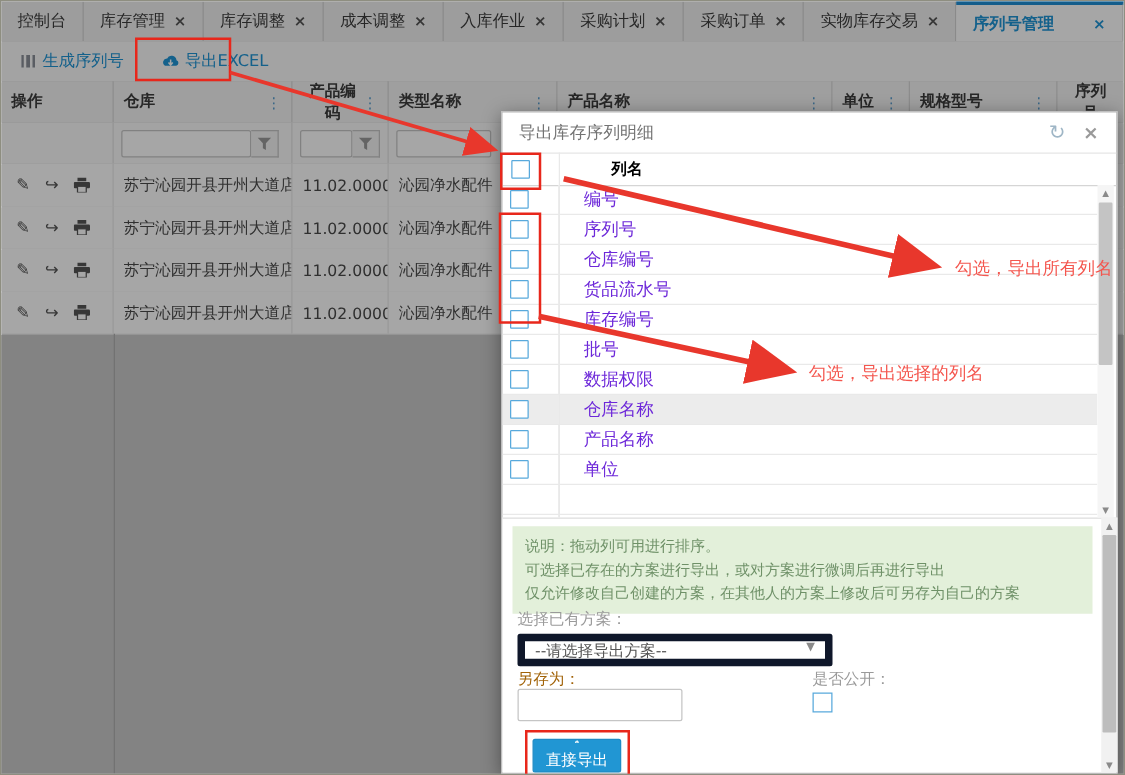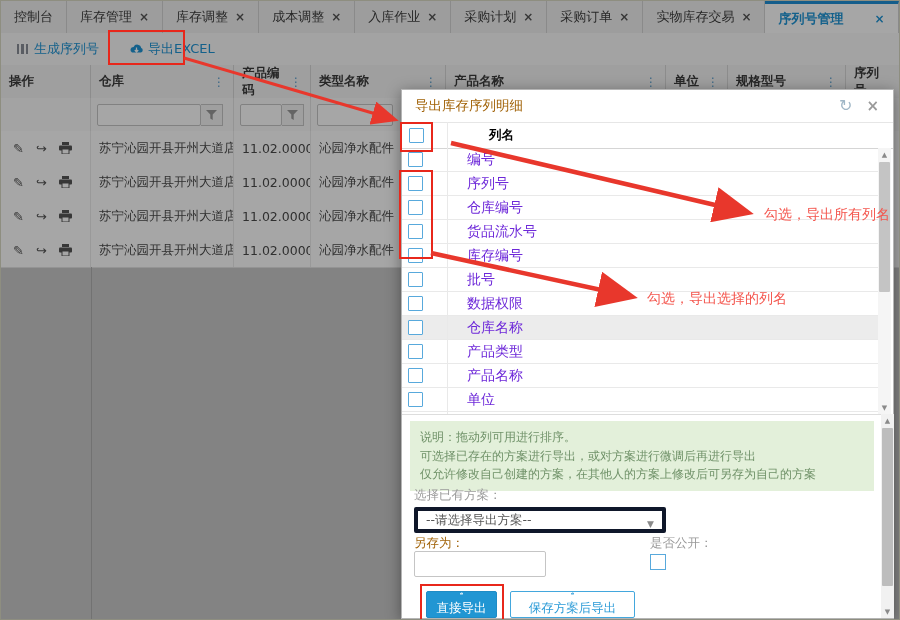--- a/index.html
+++ b/index.html
@@ -12,21 +12,21 @@
        padding:0 13px;border-right:1px solid #d4d4d4;font-size:13px;color:#3d3d3d;white-space:nowrap;}
   .tab.active{background:#fff;color:#2095d6;border-top:3px solid #1f8fd6;font-weight:bold;gap:24px;}
   .tab-close{margin-left:7px;font-size:12px;color:#555;font-weight:bold;line-height:1;}
   .tab.active .tab-close{color:#2095d6;}
   
   .toolbar{position:absolute;top:32px;left:0;right:0;height:32px;background:#fafafa;
            border-bottom:1px solid #cfcfcf;display:flex;align-items:center;padding-left:16px;gap:30px;z-index:1;}
   .tool-link{display:flex;align-items:center;gap:4px;font-size:13px;color:#2095d6;cursor:pointer;}
   
   .grid-header{position:absolute;top:64px;left:0;right:0;height:33px;background:#f5f5f5;
-               border-bottom:1px solid #c9c9c9;display:flex;z-index:1;}
+               border-bottom:1px solid #c9c9c9;display:flex;z-index:1;text-align:center;}
   .gh-cell{box-sizing:border-box;display:flex;align-items:center;justify-content:space-between;
            padding:0 8px;border-right:1px solid #d8d8d8;font-size:12.5px;font-weight:bold;color:#3c3c3c;}
   .sort-dots{color:#5b9fd0;font-size:12px;font-weight:normal;}
   .filter-row{position:absolute;top:97px;left:0;right:0;height:33px;background:#fbfbfb;
               border-bottom:1px solid #c9c9c9;display:flex;z-index:1;}
   .fr-cell{box-sizing:border-box;display:flex;align-items:center;gap:0;padding:0 6px;border-right:1px solid #e3e3e3;}
   .f-input{box-sizing:border-box;height:22px;border:1px solid #c6c6c6;border-radius:2px;background:#fff;padding:0 4px;font-size:12px;}
   .f-btn{box-sizing:border-box;height:22px;width:22px;border:1px solid #c6c6c6;border-left:none;background:#f4f4f4;
          display:flex;align-items:center;justify-content:center;}
   .grid-row{position:absolute;left:0;right:0;height:34px;background:#fff;border-bottom:1px solid #e3e3e3;display:flex;z-index:1;}
@@ -37,21 +37,21 @@
   .c0{width:90px;} .c1{width:143px;} .c2{width:77px;} .c3{width:135px;} .c4{width:220px;}
   .c5{width:62px;} .c6{width:118px;} .c7{flex:1;border-right:none;}
   .col-divider{position:absolute;left:90px;top:266px;bottom:0;width:1px;background:#b0b0b0;z-index:1;}
   
   .overlay{position:absolute;left:0;top:0;right:0;bottom:0;background:rgba(0,0,0,0.35);z-index:10;}
   
   .modal{position:absolute;left:400px;top:88px;width:493px;height:530px;background:#fff;z-index:20;
          border:1px solid #b5b5b5;box-sizing:border-box;box-shadow:0 3px 14px rgba(0,0,0,.4);}
   .m-titlebar{position:absolute;top:0;left:0;right:0;height:32px;border-bottom:1px solid #e6e6e6;
               display:flex;align-items:center;}
-  .m-title{font-size:13.5px;color:#a16207;padding-left:13px;}
+  .m-title{font-size:13.5px;color:#737373;padding-left:13px;}
   .m-ticons{margin-left:auto;display:flex;gap:14px;padding-right:14px;align-items:center;}
   .m-refresh{color:#9fb6c6;font-size:16px;line-height:1;cursor:pointer;}
   .m-close{color:#9a9a9a;font-size:15px;font-weight:bold;line-height:1;cursor:pointer;}
   .m-colhead{position:absolute;top:32px;left:0;right:0;height:26px;border-bottom:1px solid #d5d5d5;
              display:flex;align-items:center;}
   .m-colhead .colname{font-size:12.5px;font-weight:bold;color:#000000;padding-left:65px;}
   .m-list{position:absolute;top:58px;left:0;width:476px;height:266px;overflow:hidden;}
   .m-row{box-sizing:border-box;height:24px;border-bottom:1px solid #e9e9e9;display:flex;align-items:center;}
   .m-row.hl{background:#ececec;}
   .cb{box-sizing:border-box;width:15px;height:15px;border:1px solid #58a9dc;background:#fff;border-radius:1px;
@@ -61,22 +61,22 @@
   .m-row-label{font-size:14px;color:#6d28d9;padding-left:44px;}
   .scrollbar{position:absolute;background:#f5f5f5;width:13px;z-index:2;}
   .sb-arrow{position:absolute;left:0;width:13px;height:13px;color:#8a8a8a;font-size:7px;
             display:flex;align-items:center;justify-content:center;}
   .sb-thumb{position:absolute;left:1px;width:11px;background:#c4c4c4;border-radius:1px;}
   .m-lower{position:absolute;top:324px;left:0;right:0;bottom:0;border-top:1px solid #ddd;background:#fff;}
   .note-box{position:absolute;left:8px;top:6px;width:464px;box-sizing:border-box;background:#e3f0da;
             padding:7px 10px;font-size:12px;color:#6f9168;line-height:1.55;}
   .form-label{position:absolute;font-size:12.5px;color:#9a9a9a;}
   .form-label.req{color:#a16207;}
-  .m-select{position:absolute;left:12px;top:92px;width:252px;height:26px;box-sizing:border-box;border:4px solid #0f172a;
-            border-radius:2px;background:#fff;display:flex;align-items:flex-end;padding:0 8px;font-size:12.5px;color:#555;cursor:pointer;}
+  .m-select{position:absolute;left:12px;top:92px;width:252px;height:26px;box-sizing:border-box;border:6px solid #0f172a;
+            border-radius:2px;background:#fff;display:flex;align-items:flex-start;padding:0 8px;font-size:12.5px;color:#555;cursor:pointer;}
   .m-select .ddarrow{margin-left:auto;color:#8a8a8a;font-size:9px;}
   .m-input{position:absolute;left:12px;top:136px;width:132px;height:26px;box-sizing:border-box;border:1px solid #c5c5c5;
            border-radius:2px;background:#fff;font-size:12.5px;padding:0 6px;}
   .pub-cb{position:absolute;left:248px;top:139px;width:16px;height:16px;box-sizing:border-box;
           border:1px solid #58a9dc;background:#fff;cursor:pointer;}
   .m-btn{position:absolute;top:176px;height:27px;box-sizing:border-box;border-radius:2px;display:flex;
          align-items:center;justify-content:center;gap:5px;font-size:12.5px;cursor:pointer;flex-direction:column;}
   .m-btn.primary{left:24px;width:71px;background:#2196d3;color:#fff;border:1px solid #1f8cc5;}
   .m-btn.secondary{left:108px;width:125px;background:#fff;color:#2b9bd7;border:1px solid #43a7dd;}
   
@@ -328,25 +328,20 @@
         </div>
       <div class="m-row">
           <span class="vline"></span>
         <span class="cb"></span>
         <span class="m-row-label">数据权限</span>
         </div>
       <div class="m-row hl">
           <span class="vline"></span>
         <span class="cb"></span>
         <span class="m-row-label">仓库名称</span>
-        </div>
-      <div class="m-row">
-          <span class="vline"></span>
-        <span class="cb"></span>
-        <span class="m-row-label">产品类型</span>
         </div>
       <div class="m-row">
           <span class="vline"></span>
         <span class="cb"></span>
         <span class="m-row-label">产品名称</span>
         </div>
       <div class="m-row">
           <span class="vline"></span>
         <span class="cb"></span>
         <span class="m-row-label">单位</span>
@@ -379,27 +374,20 @@
       <div class="form-label" style="left:248px;top:120px;">是否公开：</div>
       <div class="pub-cb"></div>
 
       <div class="m-btn primary">
         <svg width="13" height="11" viewBox="0 0 15 12">
           <path d="M12.2 5.1A4 4 0 0 0 4.6 3.9 3 3 0 0 0 3 9.5h9a2.3 2.3 0 0 0 .2-4.4z" fill="#fff"></path>
           <path d="M7.5 4.5v4 M5.8 7l1.7 2 1.7-2" stroke="#2196d3" stroke-width="1.2" fill="none"></path>
         </svg>
         <span>直接导出</span>
       </div>
-      <div class="m-btn secondary">
-        <svg width="13" height="11" viewBox="0 0 15 12">
-          <path d="M12.2 5.1A4 4 0 0 0 4.6 3.9 3 3 0 0 0 3 9.5h9a2.3 2.3 0 0 0 .2-4.4z" fill="#2b9bd7"></path>
-          <path d="M7.5 4.5v4 M5.8 7l1.7 2 1.7-2" stroke="#fff" stroke-width="1.2" fill="none"></path>
-        </svg>
-        <span>保存方案后导出</span>
-      </div>
     </div>
 
     <div class="scrollbar" style="left:479px;top:324px;height:204px;background:#f1f1f1;">
       <span class="sb-arrow" style="top:0">▲</span>
       <span class="sb-thumb" style="top:14px;height:158px;background:#bdbdbd;"></span>
       <span class="sb-arrow" style="bottom:0">▼</span>
     </div>
   </div>
 
   <div class="ann-box" style="left:107px;top:29px;width:73px;height:31px;"></div>

